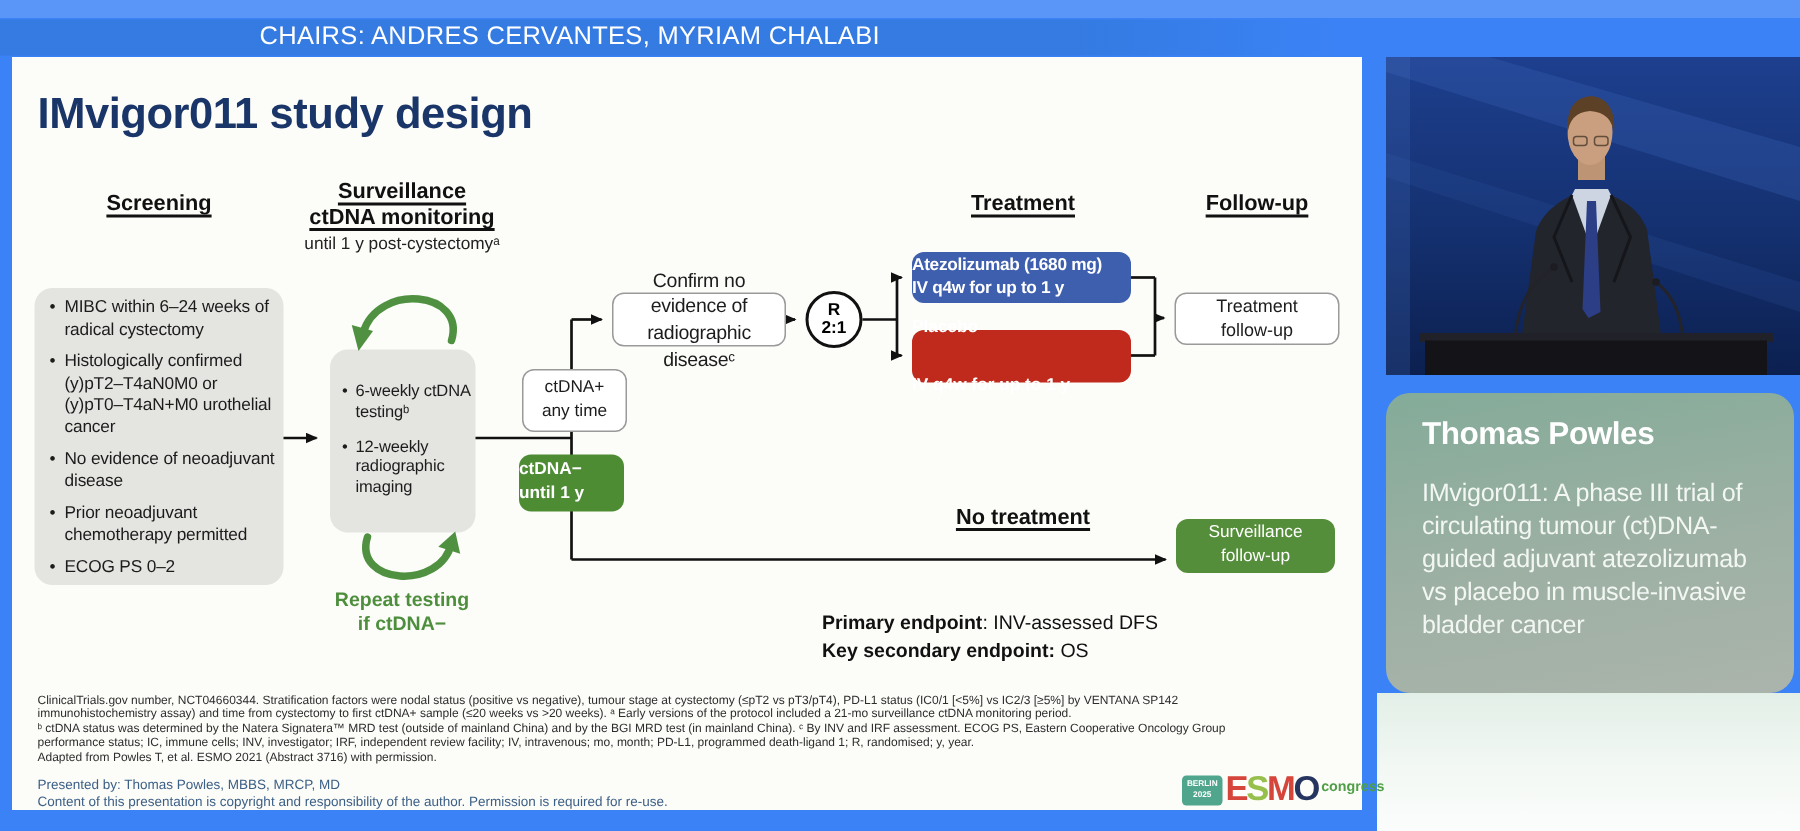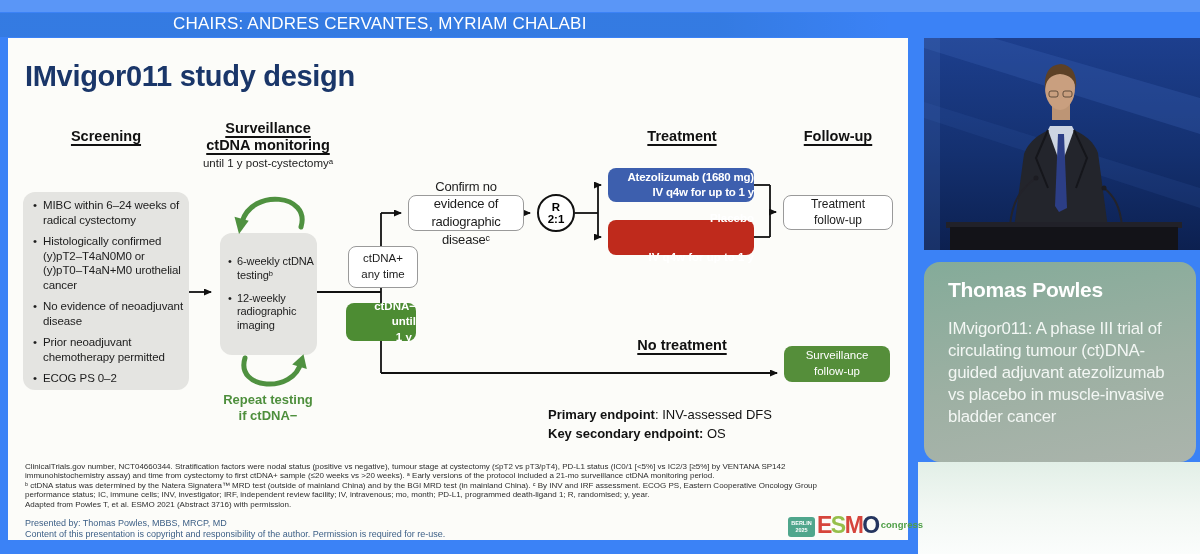--- a/index.html
+++ b/index.html
@@ -19,24 +19,24 @@
 
   .gbox{position:absolute;background:#e4e4e1;border-radius:12px;display:flex;flex-direction:column;justify-content:center;}
   .li{display:flex;line-height:1.26;color:#1c1c1c;}
   .li .b{flex:0 0 10px;text-align:left;}
   .screenbox{left:15px;top:154px;width:166px;height:198px;padding:10px 6px 8px 10px;gap:7px;font-size:11.5px;letter-spacing:-.1px;}
   .monbox{left:212px;top:195px;width:97px;height:122px;padding:8px 2px 8px 8px;gap:9px;font-size:11px;letter-spacing:-.1px;}
   .monbox .li .b{flex:0 0 9px;}
 
   .wbox{position:absolute;background:#fff;border:1.3px solid #9a9a9a;border-radius:8px;display:flex;flex-direction:column;
         align-items:center;justify-content:center;text-align:center;color:#1c1c1c;}
-  .cbox{position:absolute;border-radius:8px;display:flex;flex-direction:column;align-items:flex-end;justify-content:center;
+  .cbox{position:absolute;border-radius:8px;display:flex;flex-direction:column;align-items:flex-start;justify-content:center;
         text-align:center;color:#fff;font-weight:bold;}
   .ctdna-pos{left:340px;top:208px;width:70px;height:42px;font-size:11.5px;line-height:1.35;z-index:3;}
-  .ctdna-neg{left:338px;top:265px;width:70px;height:38px;font-size:11.5px;line-height:1.35;background:#4d8c33;z-index:3;padding-left:48px;}
+  .ctdna-neg{left:338px;top:265px;width:70px;height:38px;font-size:11.5px;line-height:1.35;background:#4d8c33;z-index:3;}
   .confirm{left:400px;top:157px;width:116px;height:36px;font-size:13px;line-height:1.35;letter-spacing:-.2px;z-index:3;}
   .rand{position:absolute;left:529px;top:156px;width:38px;height:38px;border:2px solid #111;border-radius:50%;background:#fff;
         display:flex;flex-direction:column;align-items:center;justify-content:center;font-size:11.5px;font-weight:bold;line-height:1.05;z-index:3;}
   .atezo{left:600px;top:130px;width:146px;height:34px;font-size:11.5px;line-height:1.3;letter-spacing:-.2px;background:#3d5fae;z-index:3;}
   .placebo{left:600px;top:182px;width:146px;height:35px;font-size:11.5px;line-height:1.3;background:#bf2a1c;z-index:3;gap:24px;}
   .tfu{left:775px;top:157px;width:110px;height:35px;font-size:12px;line-height:1.3;z-index:3;}
   .sfu{position:absolute;left:776px;top:308px;width:106px;height:36px;border-radius:8px;background:#558e3a;color:#fff;
        display:flex;flex-direction:column;align-items:center;justify-content:center;font-size:11.5px;line-height:1.35;z-index:3;}
   .notx{position:absolute;left:604px;top:299px;width:140px;text-align:center;font-size:14.5px;font-weight:bold;color:#111;
         text-decoration:underline;text-decoration-thickness:1.6px;text-underline-offset:3px;z-index:3;}

